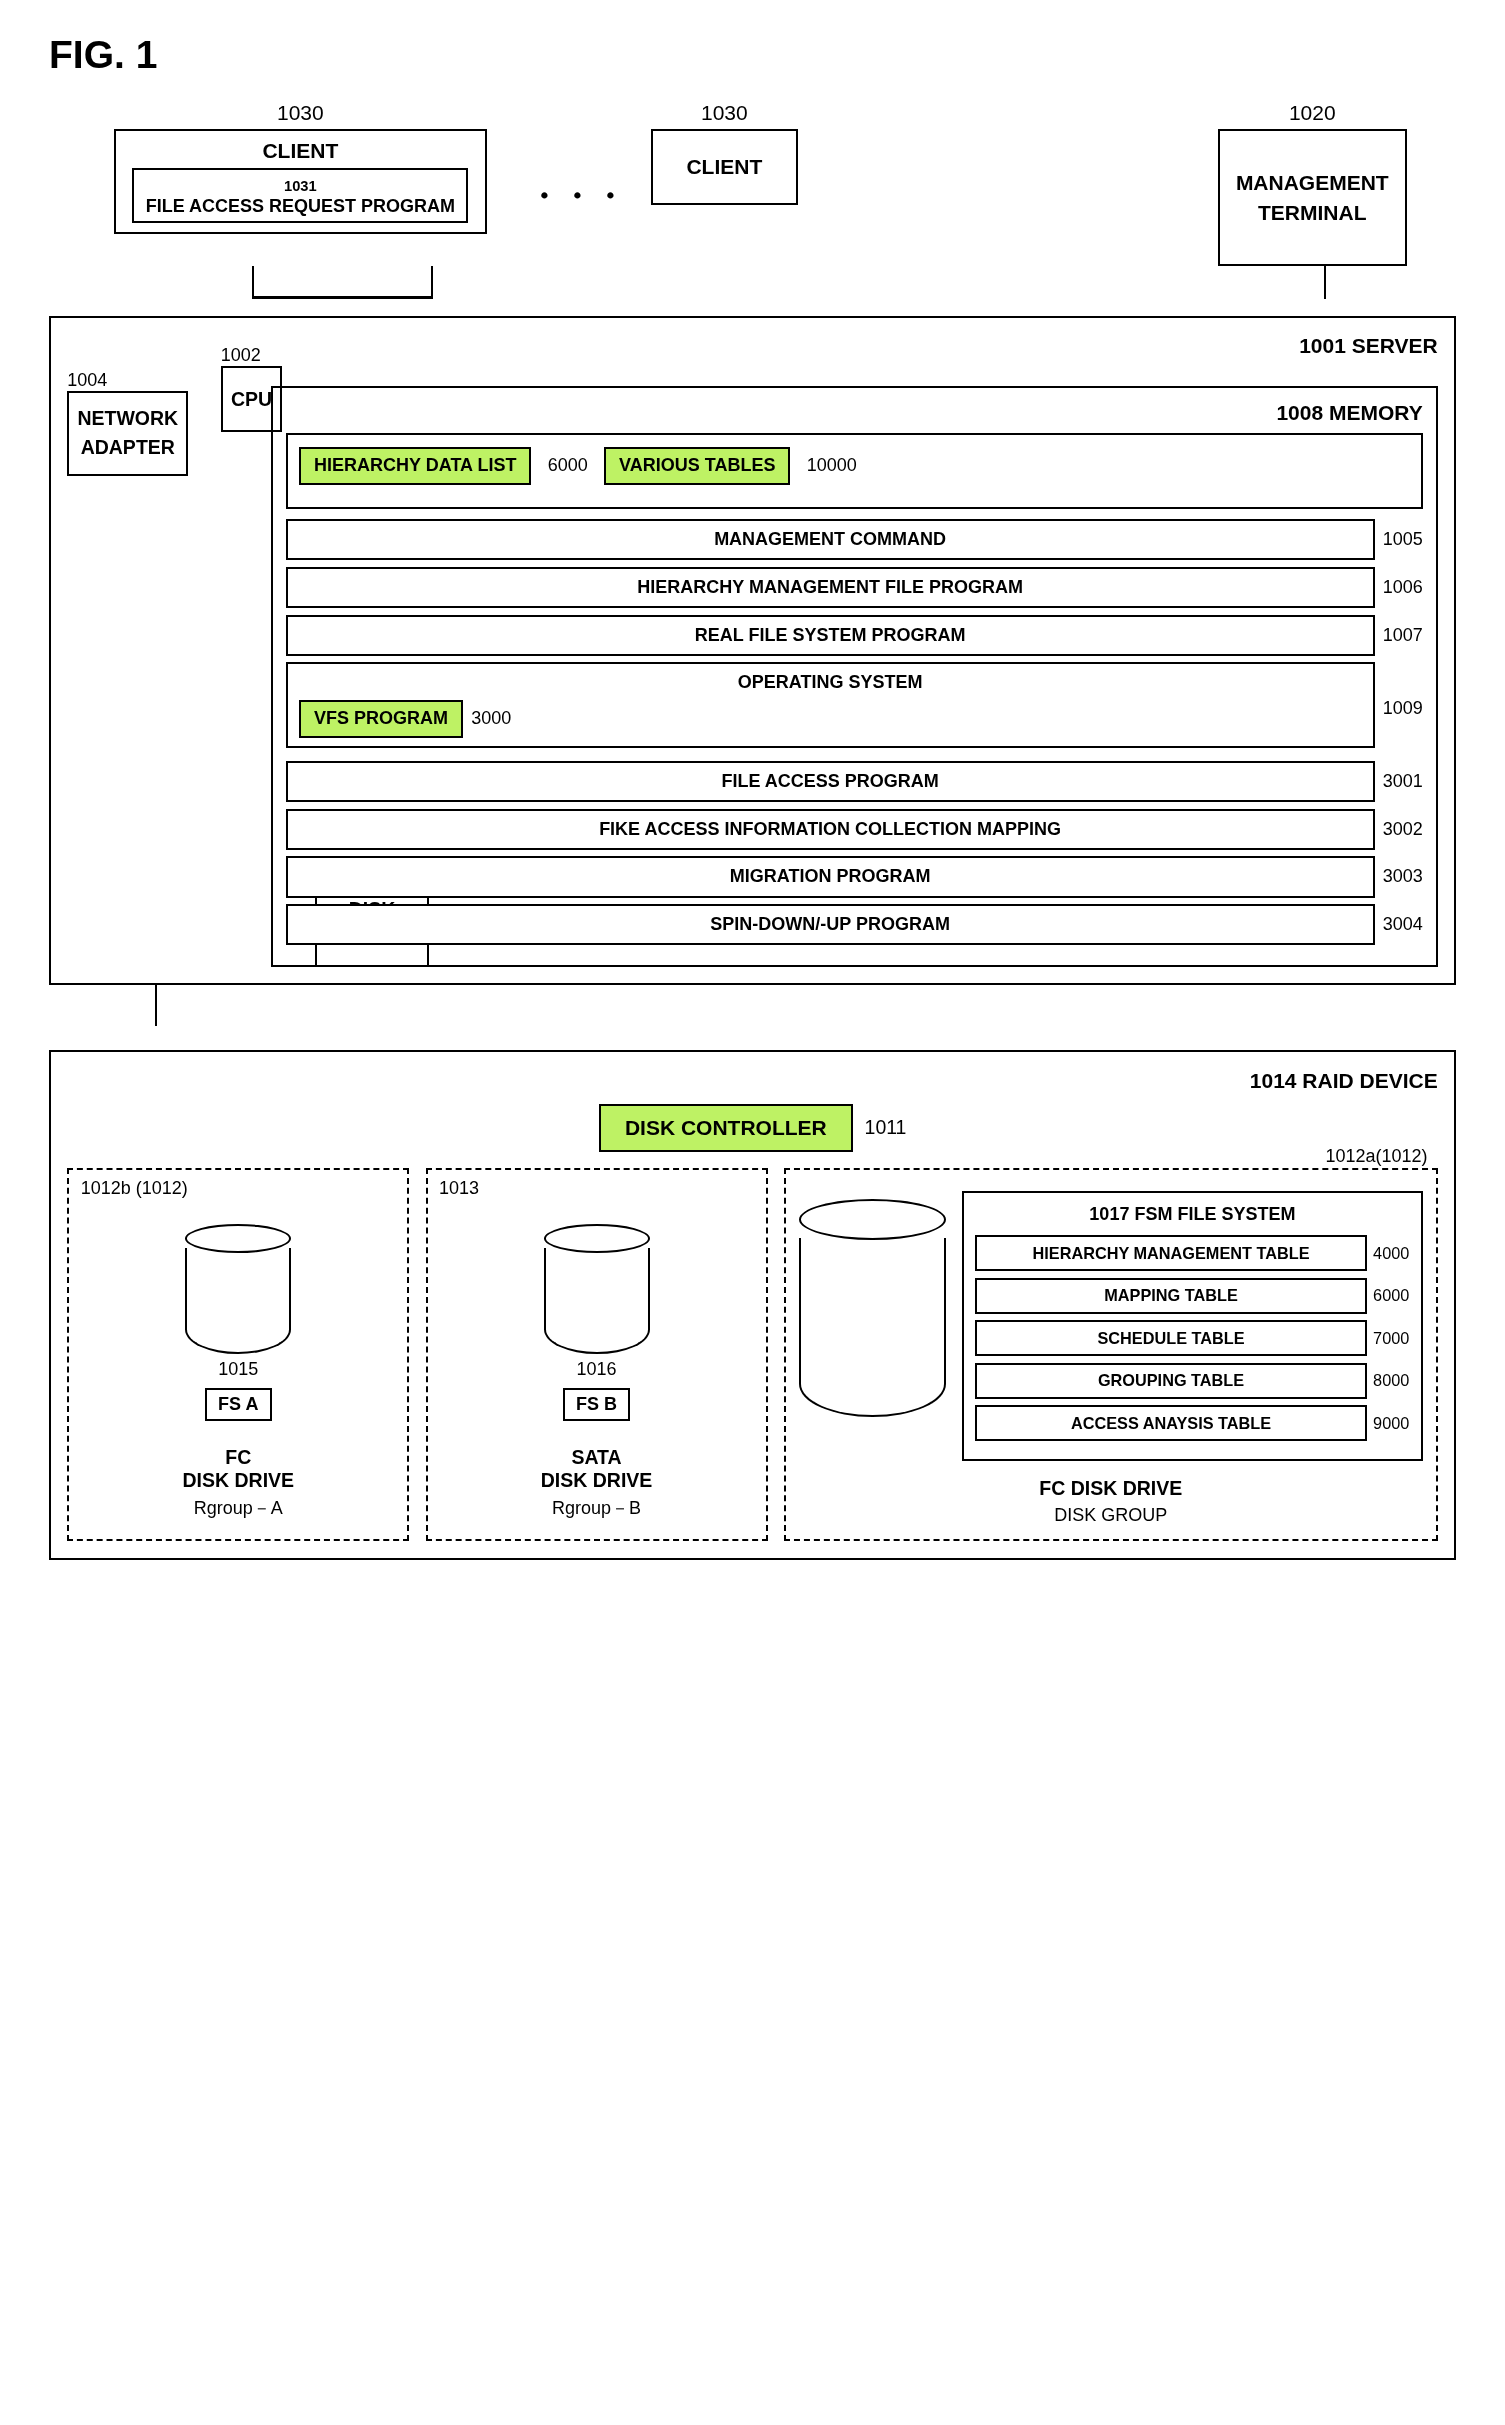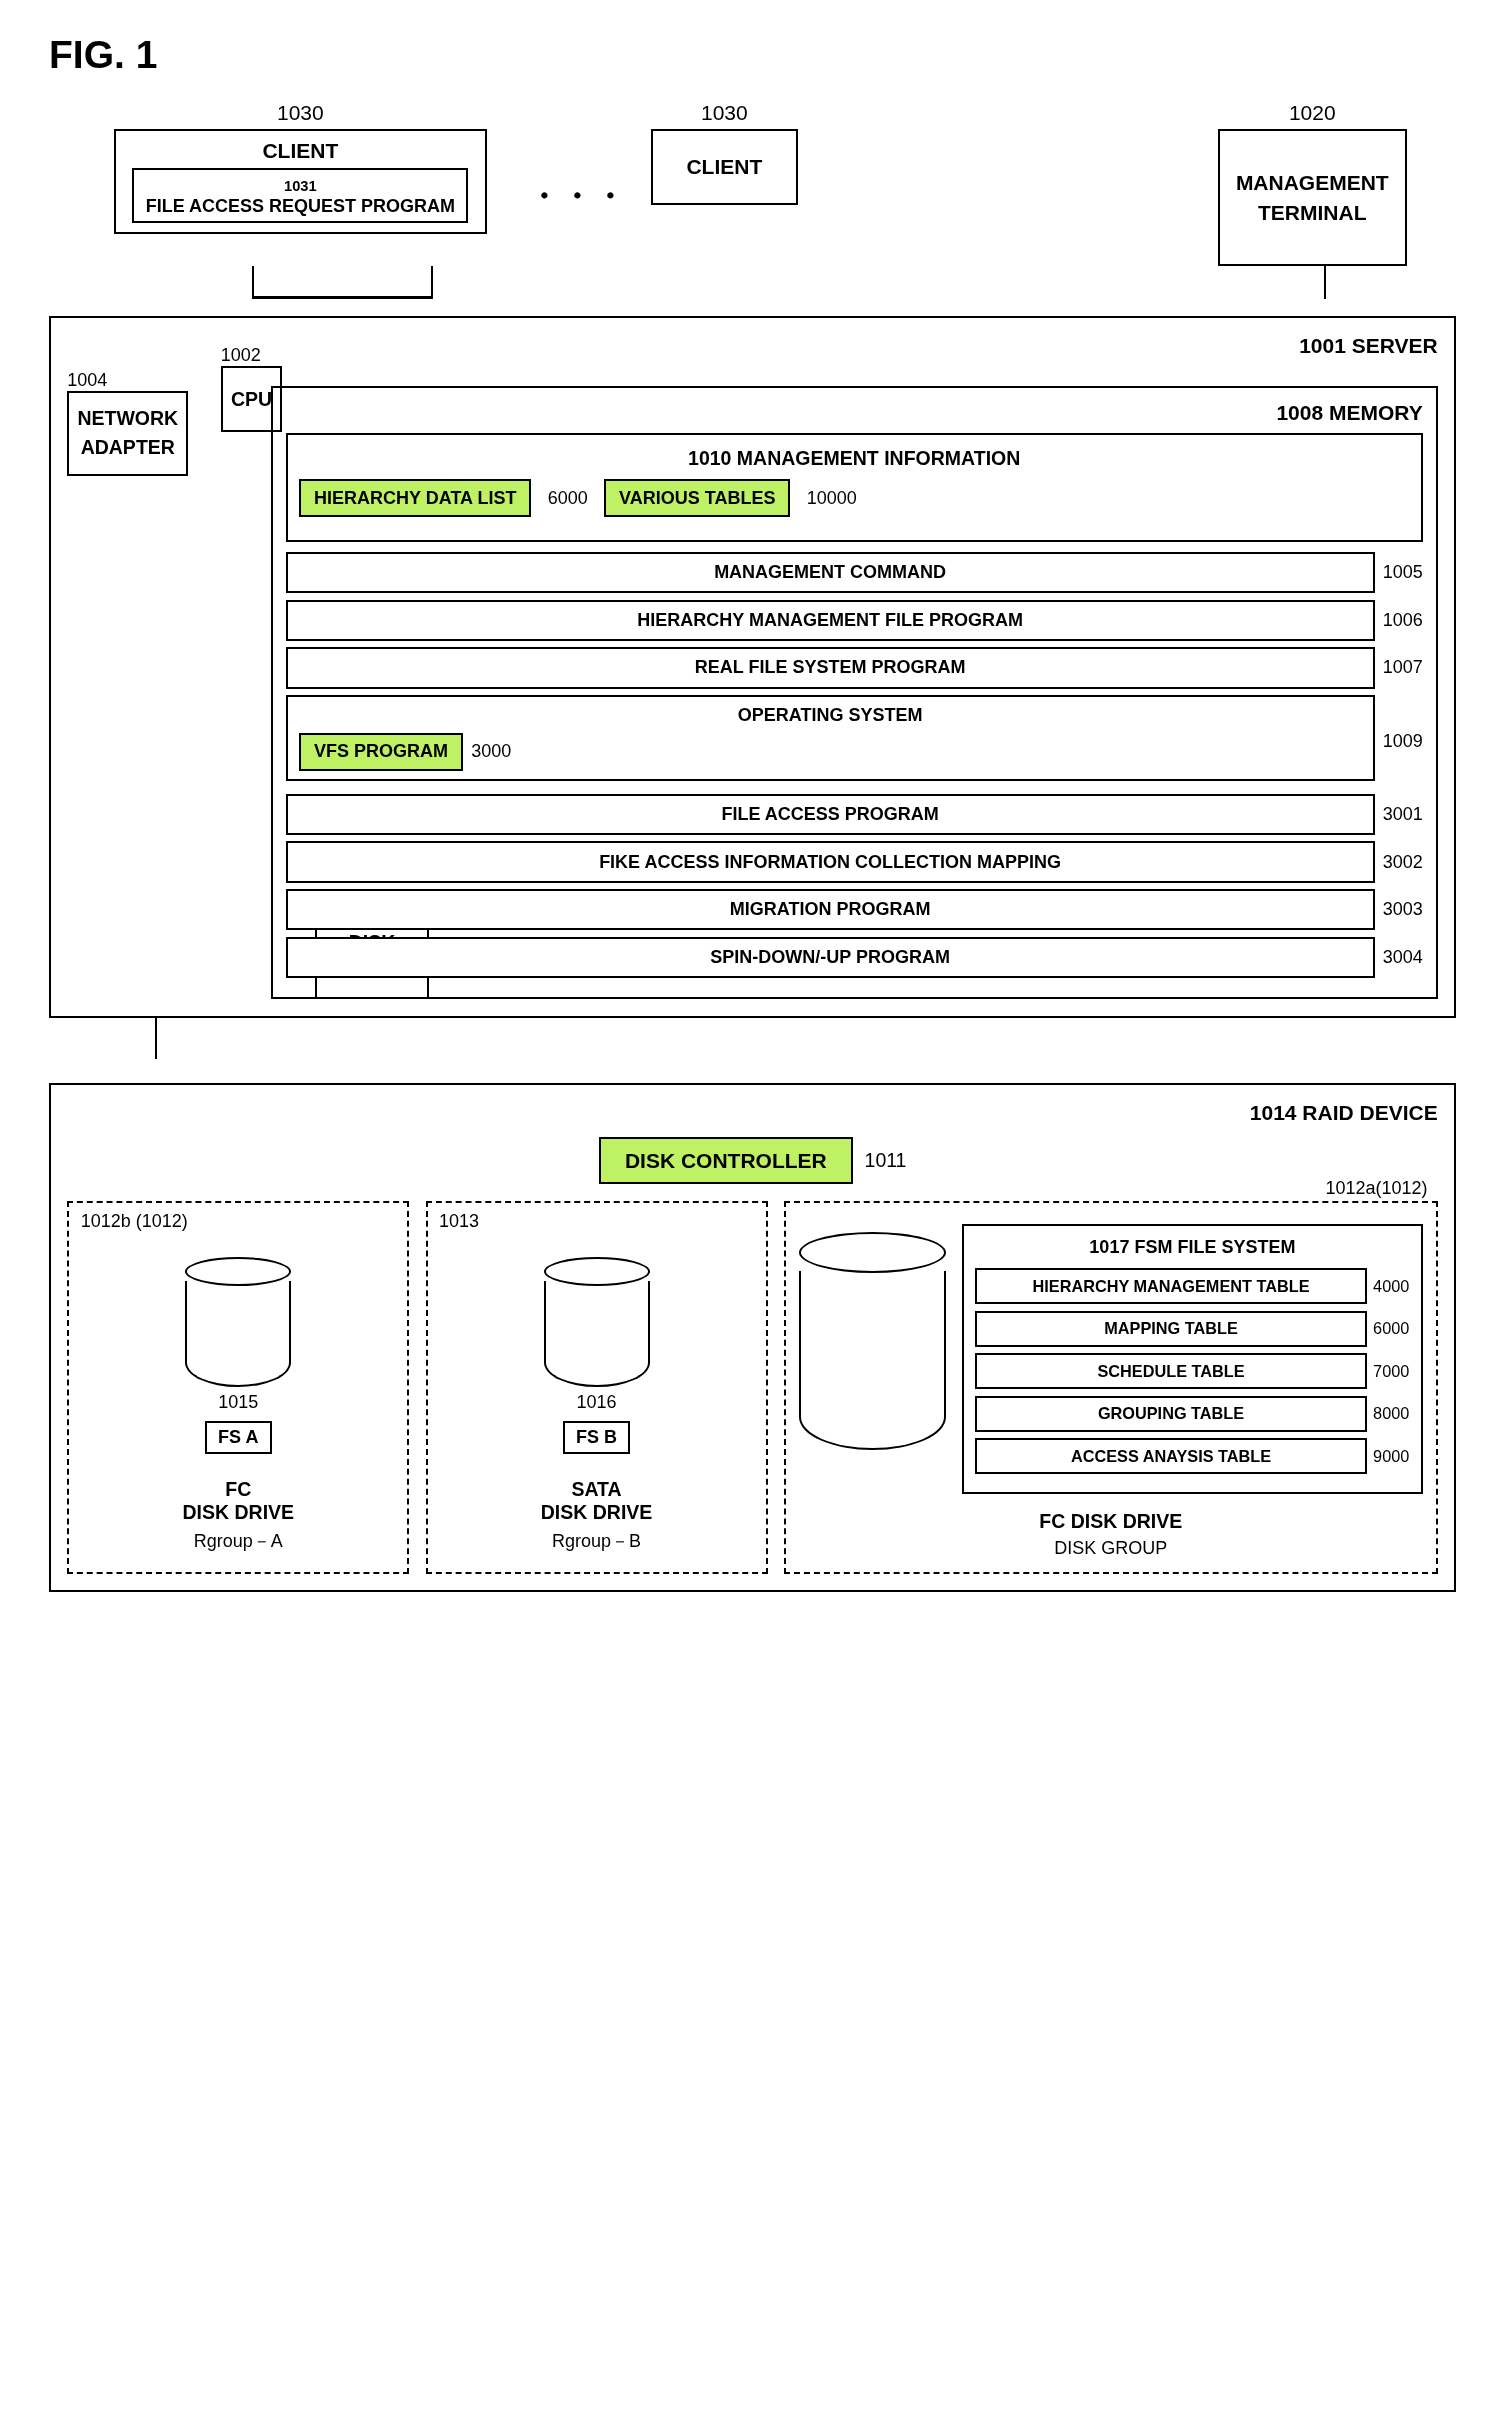--- a/index.html
+++ b/index.html
@@ -361,21 +361,20 @@
           <div style="font-size:18px;position:absolute;top:-21px;left:0;">1003</div>
           <div class="left-component" style="white-space:pre-line;line-height:1.5;">DISK
 ADAPTER</div>
         </div>
       </div>
 
       <div class="memory-block">
         <div class="memory-label">1008 MEMORY</div>
 
         <div class="mgmt-info-block">
-          <div class="mgmt-info-label">1010 MANAGEMENT INFORMATION</div>
 
           <div class="hierarchy-row">
             <div class="hierarchy-box">HIERARCHY DATA LIST</div>
             <div style="font-size:18px;">6000</div>
             <div class="hierarchy-box">VARIOUS TABLES</div>
             <div style="font-size:18px;">10000</div>
           </div>
         </div>
 
         <div style="margin-top:9.8px;">

